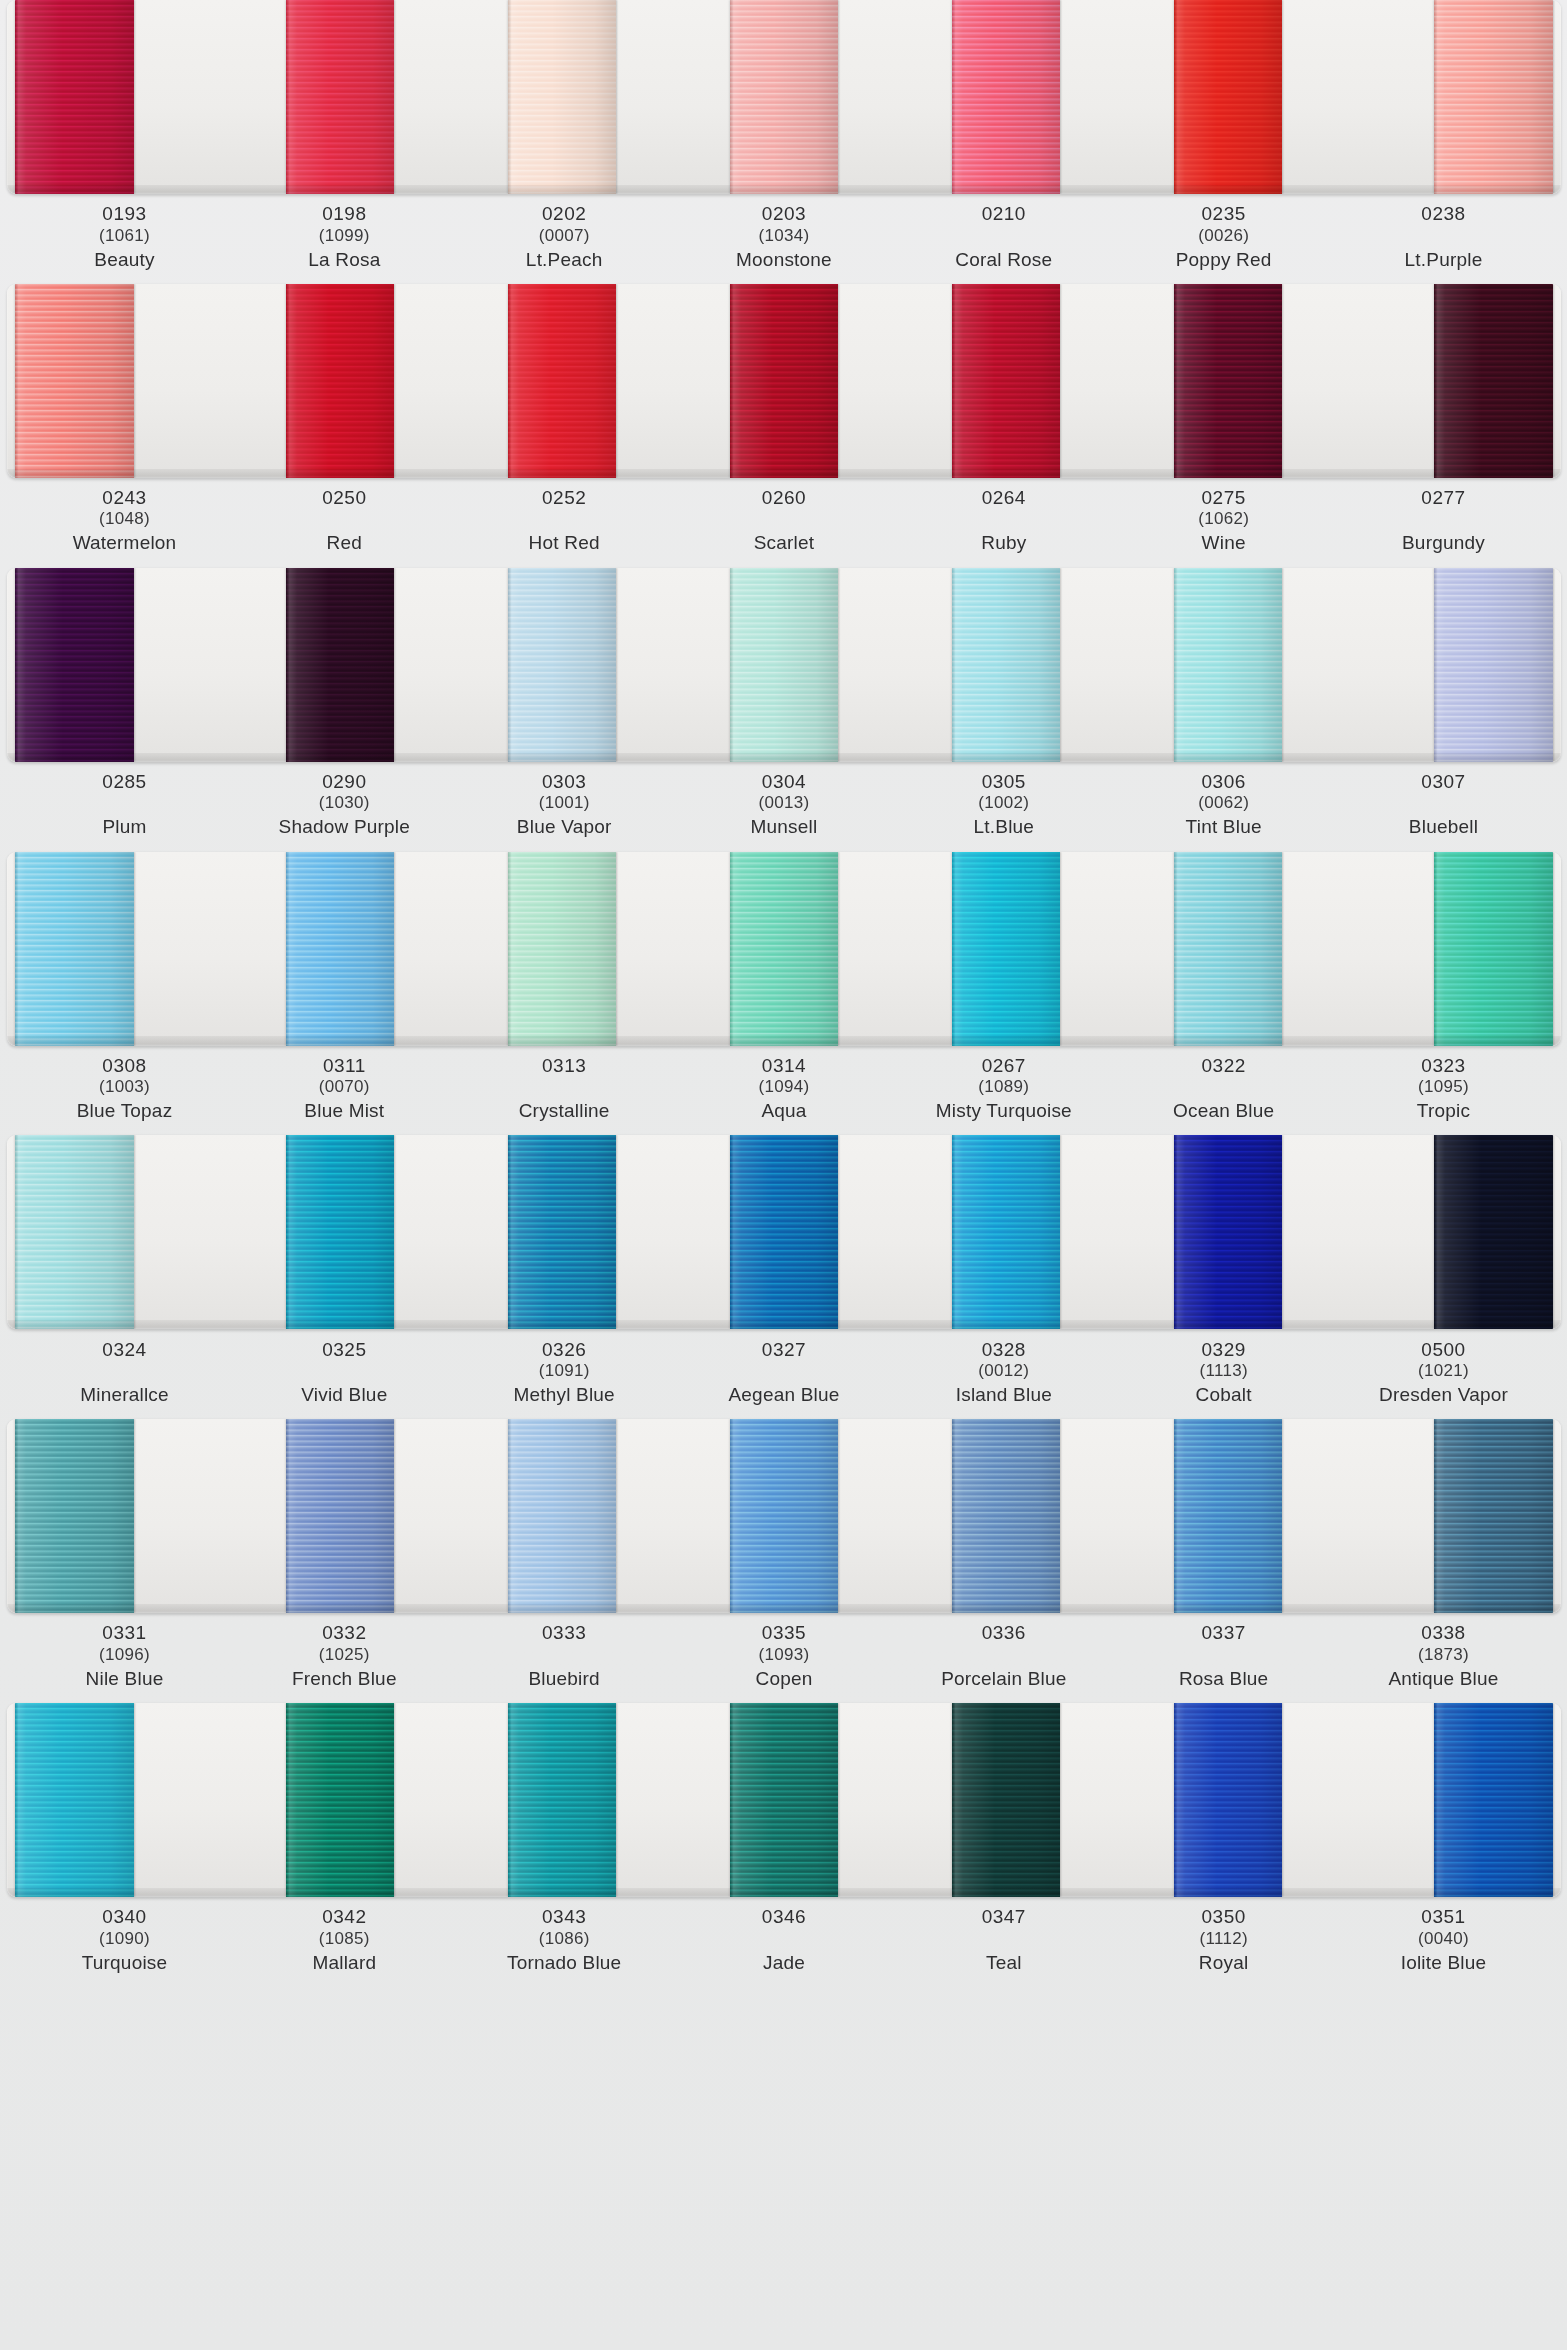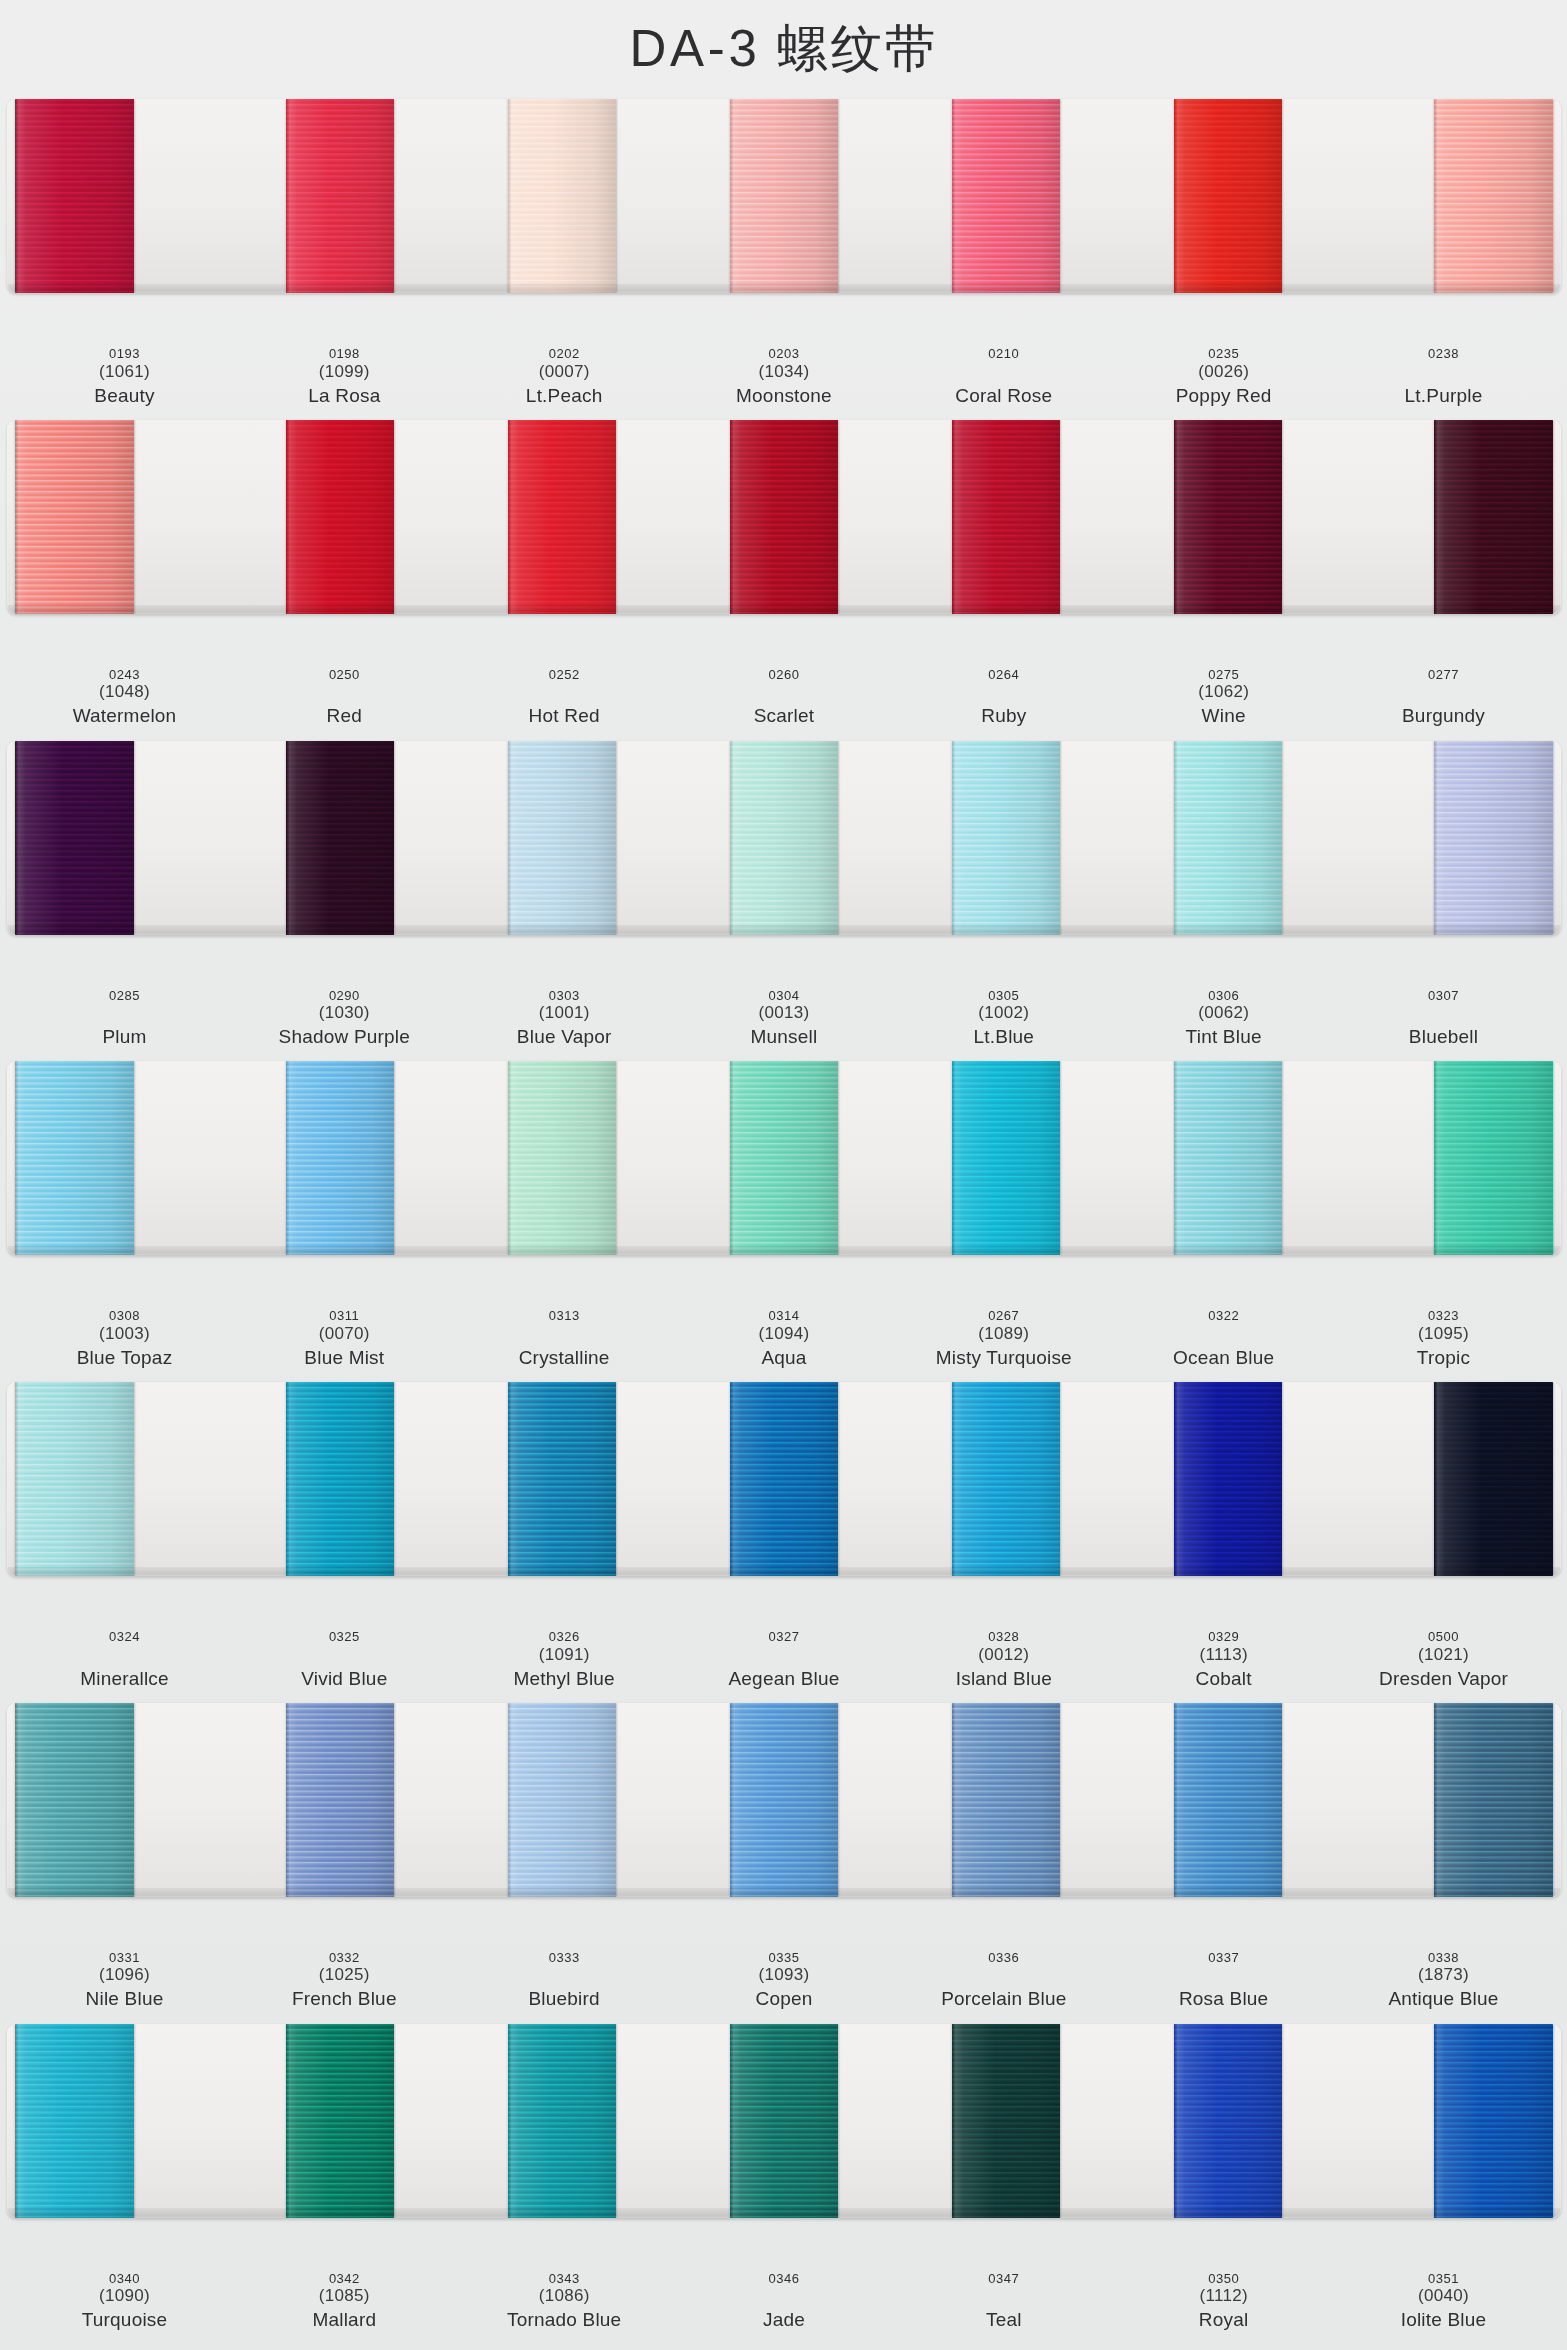--- a/index.html
+++ b/index.html
@@ -123,47 +123,41 @@
     display: flex;
     padding: 9.2px 7.3px 5.5px 7.3px;
   }
   .caption {
     flex: 1 1 0;
     text-align: center;
     line-height: 1.18;
     color: #2f2f31;
   }
   .cap-code {
-    font-size: 13px;
+    font-size: 19px;
     letter-spacing: 0.5px;
-    margin-top: 44px;
   }
   .cap-alt {
     font-size: 17px;
     letter-spacing: 0.3px;
     color: #3a3a3c;
     min-height: 20px;
   }
   .cap-alt.empty { visibility: hidden; }
   .cap-name {
     font-size: 19px;
     letter-spacing: 0.2px;
     margin-top: 3px;
   }
 </style>
 </head>
 <body>
 
 <div class="page">
 
-  <div class="header">
-    <div class="title">
-      <span class="code">DA-3</span><span class="cn">螺纹带</span>
-    </div>
-  </div>
 
   <div class="rows" id="rows-container">
       <div class="row">
         <div class="card">
           <div class="cell edge-left">
             <div class="ribbon" title="Beauty" style="background: rgb(189, 18, 57);"></div>
           </div>
           <div class="cell">
             <div class="ribbon" title="La Rosa" style="background: rgb(229, 48, 74);"></div>
           </div>

